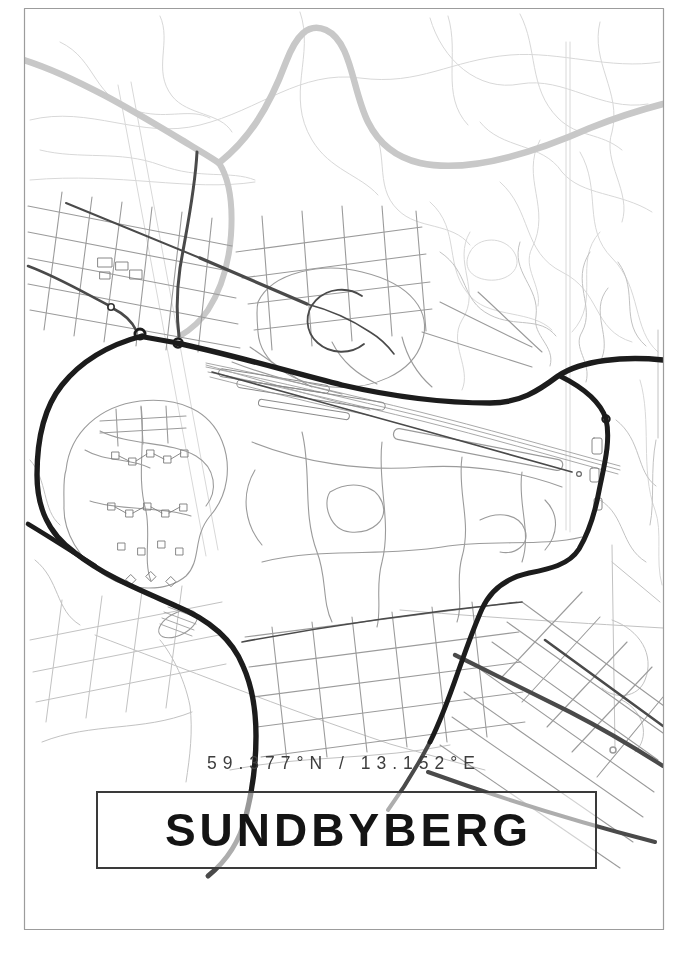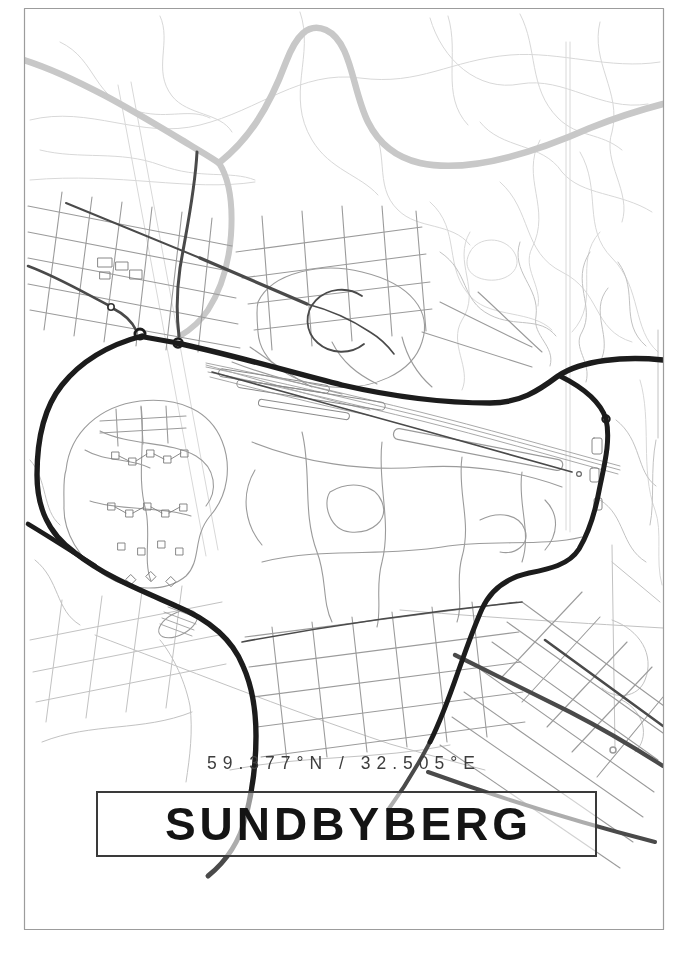--- a/index.html
+++ b/index.html
@@ -20,21 +20,21 @@
   .rl {stroke:var(--rail,#a9a9a9);stroke-width:1;}
   .bld{stroke:#7c7c7c;stroke-width:0.9;}
   .wf {fill:#ffffff;}
   .frame{stroke:var(--frame-border,#9c9c9c);stroke-width:1.2;fill:none;}
   .coords{
     position:absolute;left:24px;top:753px;width:640px;text-align:center;
     font-size:17.5px;letter-spacing:6px;color:var(--coords-text,#3d3d3d);
     font-weight:400;white-space:nowrap;
   }
   .titlebox{
-    position:absolute;left:96px;top:791px;width:501px;height:66px;
+    position:absolute;left:96px;top:791px;width:501px;height:78px;
     border:2px solid var(--box-border,#3a3a3a);
     background:rgba(255,255,255,0.55);
     box-sizing:border-box;display:flex;align-items:center;justify-content:center;
   }
   .title{
     font-size:46px;font-weight:bold;letter-spacing:4px;padding-left:4px;
     color:var(--title-text,#141414);white-space:nowrap;
   }
 </style>
 </head>
@@ -278,19 +278,19 @@
         <circle cx="613" cy="750" r="3" fill="#ffffff" stroke="#9a9a9a" stroke-width="1.5"></circle>
       </g>
 
       <rect x="24" y="8" width="640" height="190" fill="url(#fadeTop)" stroke="none"></rect>
       <rect x="24" y="678" width="640" height="252" fill="url(#fadeBot)" stroke="none"></rect>
     </g>
 
     <rect class="frame" x="24.5" y="8.5" width="639" height="921"></rect>
   </svg>
 
-  <div class="coords">59.377°N / 32.505°E</div>
+  <div class="coords">59.377°N / 13.152°E</div>
 
   <div class="titlebox">
     <div class="title">SUNDBYBERG</div>
   </div>
 
 </div>
 
 </body></html>

